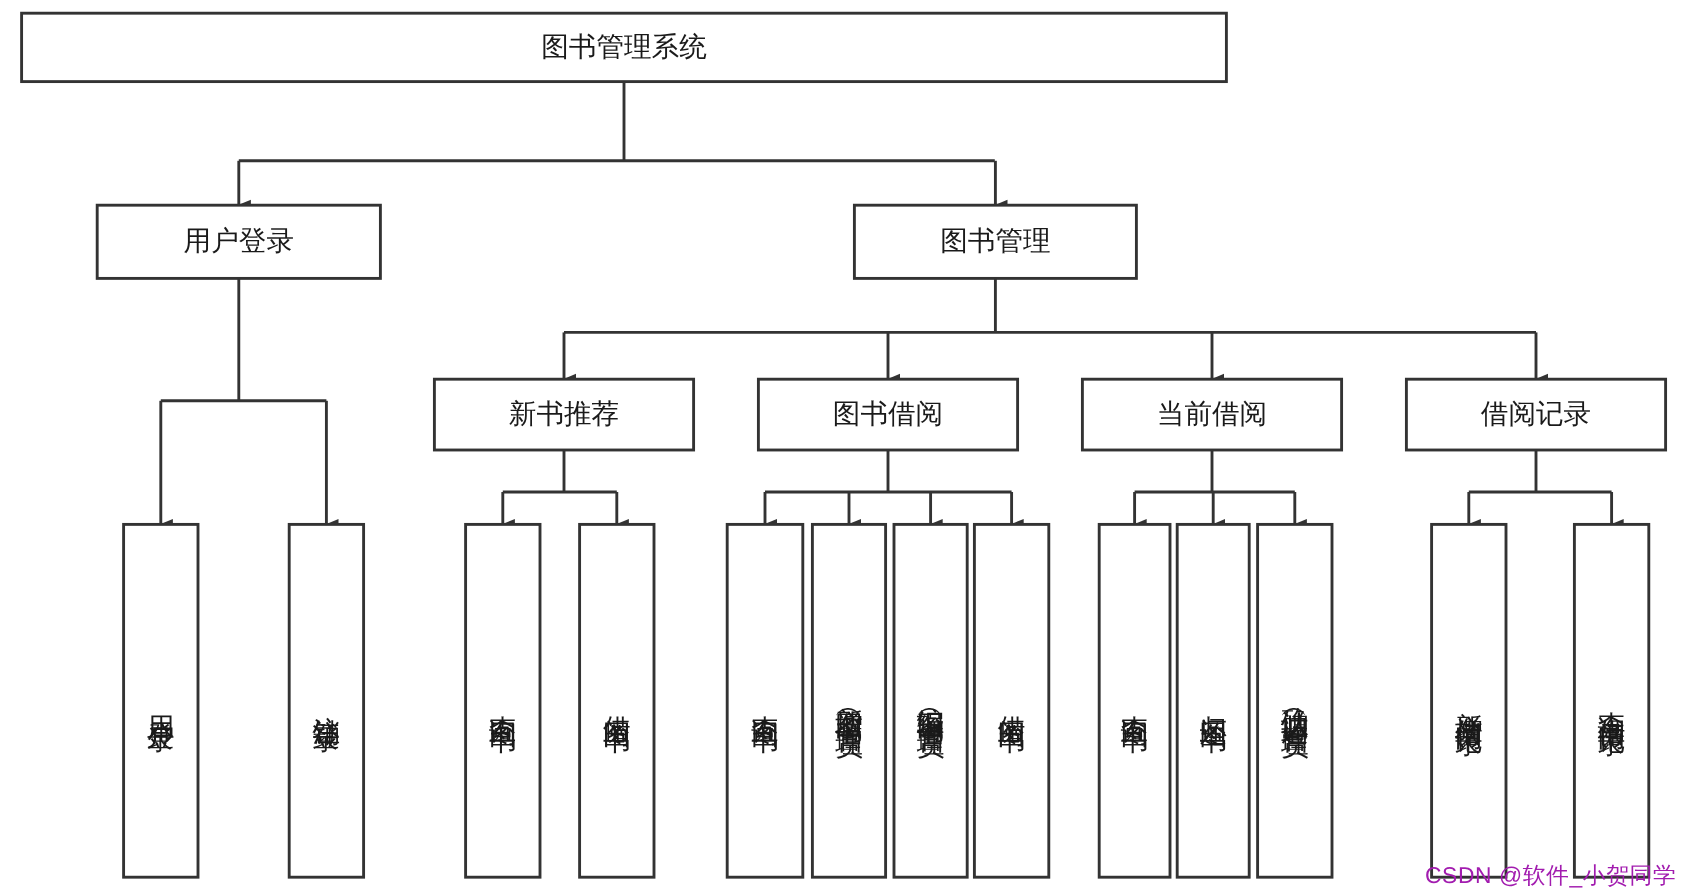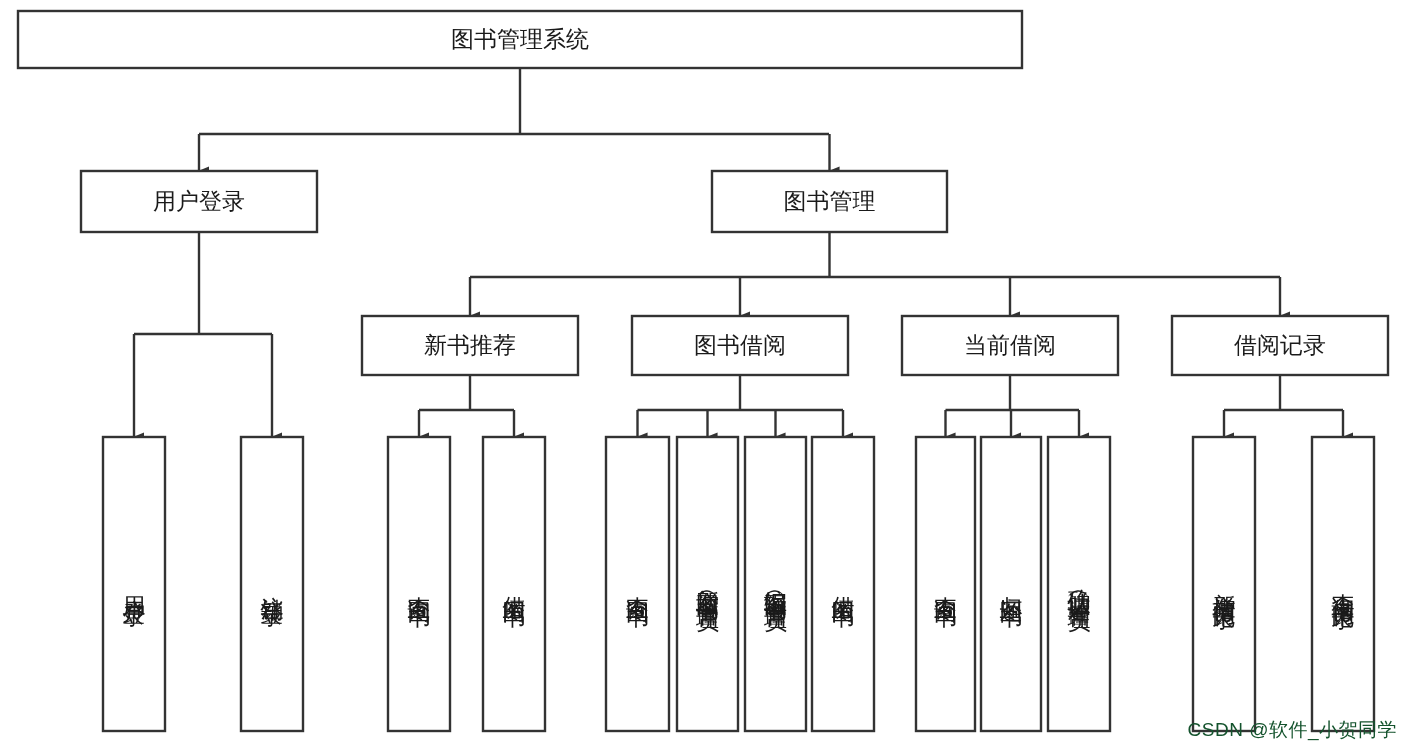--- a/index.html
+++ b/index.html
@@ -66,21 +66,21 @@
     color: #1a1a1a;
     white-space: nowrap;
     text-align: center;
   }
   .watermark {
     position: absolute;
     right: 8px;
     bottom: 4px;
     font-family: "Liberation Sans", "DejaVu Sans", sans-serif;
     font-size: 19px;
-    color: #14532d;
+    color: #a21caf;
     letter-spacing: 0.5px;
     white-space: nowrap;
     text-align: center;
   }
 </style>
 </head>
 <body>
 
 <div id="diagram-root">
 

